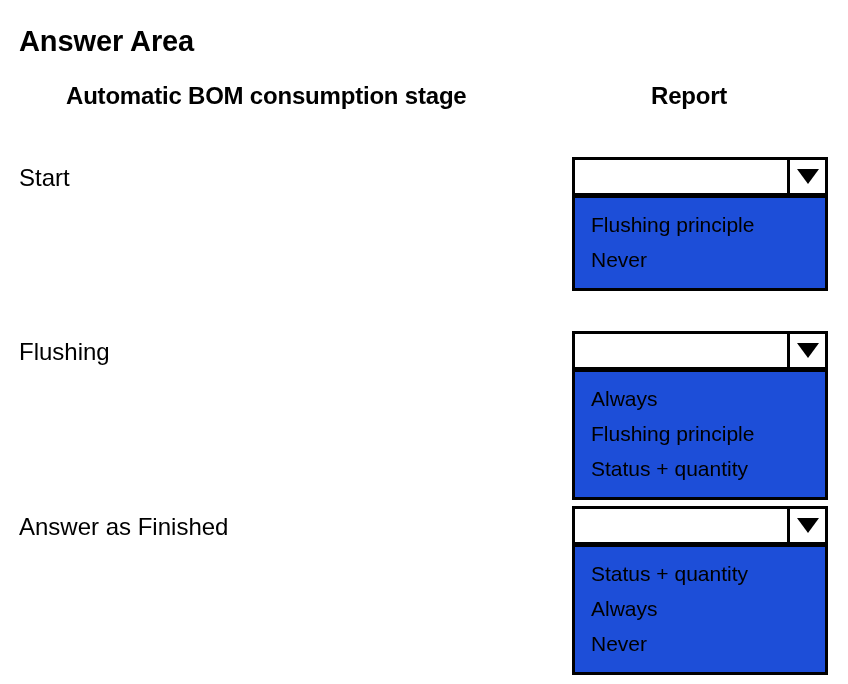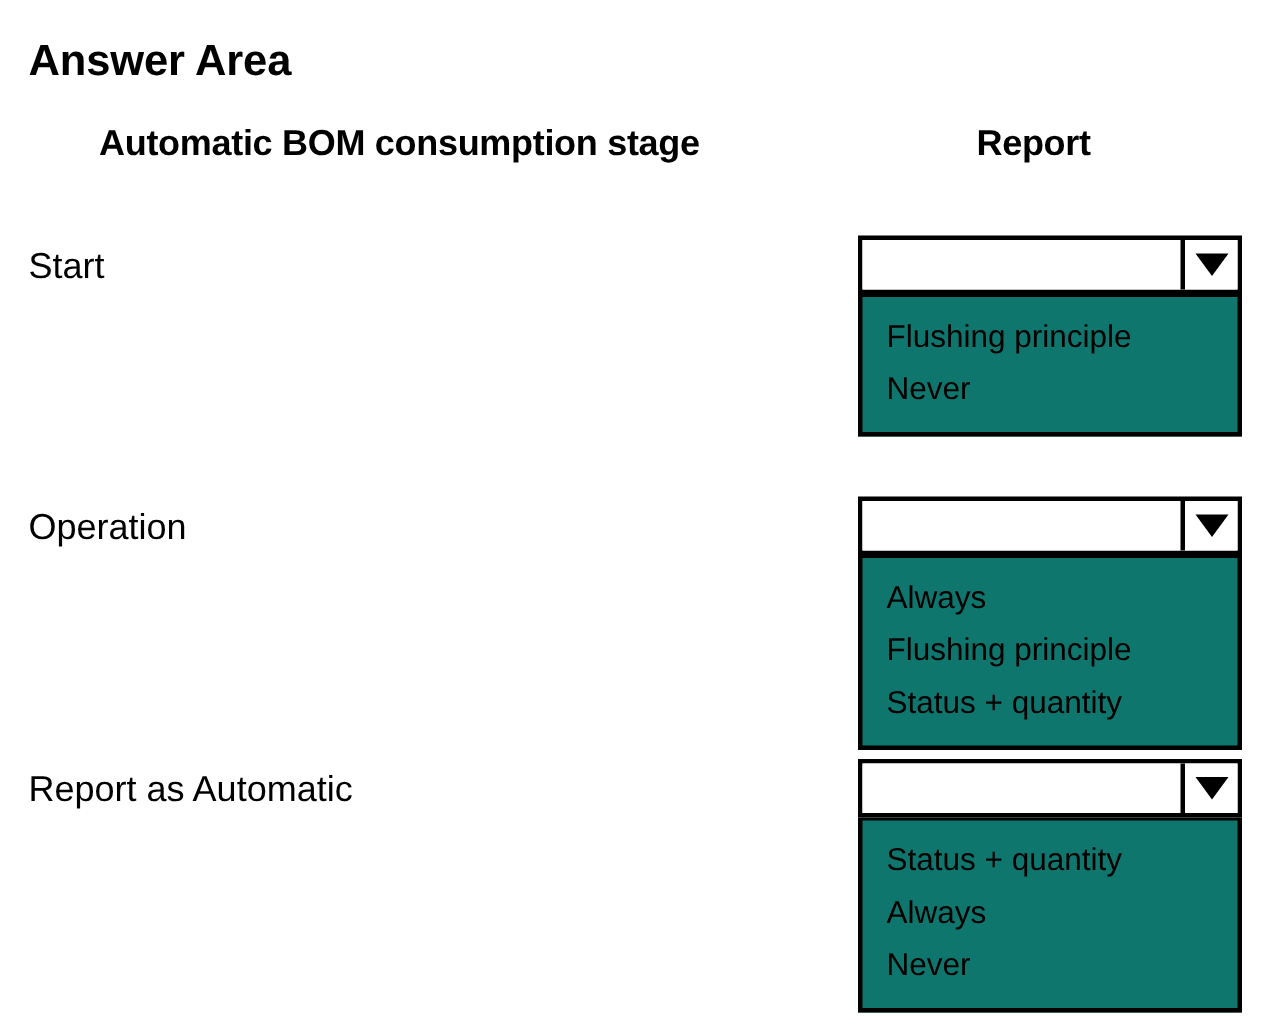--- a/index.html
+++ b/index.html
@@ -112,21 +112,21 @@
     border-right: 11px solid transparent;
     border-top: 15px solid #000000;
   }
 
   
   .listbox {
     box-sizing: border-box;
     width: 256px;
     margin-top: -1px;
     border: 3px solid #000000;
-    background: #0f766e;
+    background: #1d4ed8;
     padding: 9px 0 11px 0;
   }
   .list-item {
     font-size: 21px;
     line-height: 35px;
     padding: 0 10px 0 16px;
     white-space: nowrap;
     color: #000000;
   }
 </style>
@@ -148,37 +148,37 @@
       <div class="combo-arrow-btn">
         <span class="caret"></span>
       </div>
     </div>
     <div class="listbox">
       <div class="list-item">Flushing principle</div>
       <div class="list-item">Never</div>
     </div>
   </div>
 
-  <div class="row-label row-label-1">Operation</div>
+  <div class="row-label row-label-1">Flushing</div>
 
   <div class="dropdown-group dropdown-group-1">
     <div class="combo">
       <div class="combo-value"></div>
       <div class="combo-arrow-btn">
         <span class="caret"></span>
       </div>
     </div>
     <div class="listbox">
       <div class="list-item">Always</div>
       <div class="list-item">Flushing principle</div>
       <div class="list-item">Status + quantity</div>
     </div>
   </div>
 
-  <div class="row-label row-label-2">Report as Automatic</div>
+  <div class="row-label row-label-2">Answer as Finished</div>
 
   <div class="dropdown-group dropdown-group-2">
     <div class="combo">
       <div class="combo-value"></div>
       <div class="combo-arrow-btn">
         <span class="caret"></span>
       </div>
     </div>
     <div class="listbox">
       <div class="list-item">Status + quantity</div>

